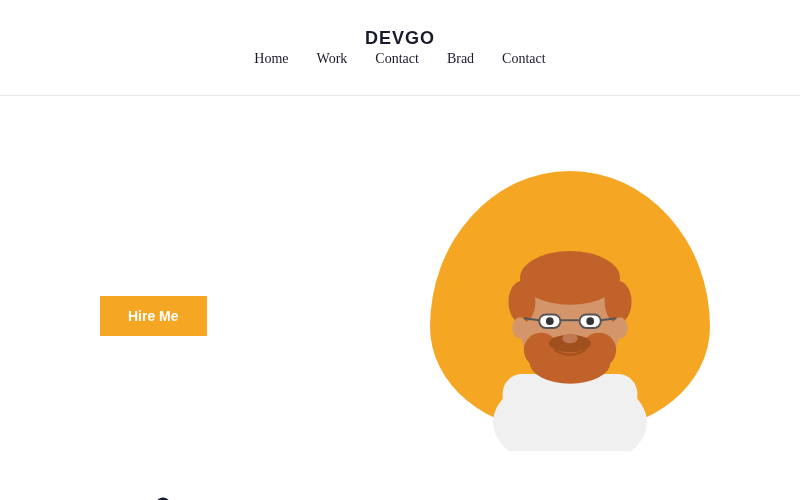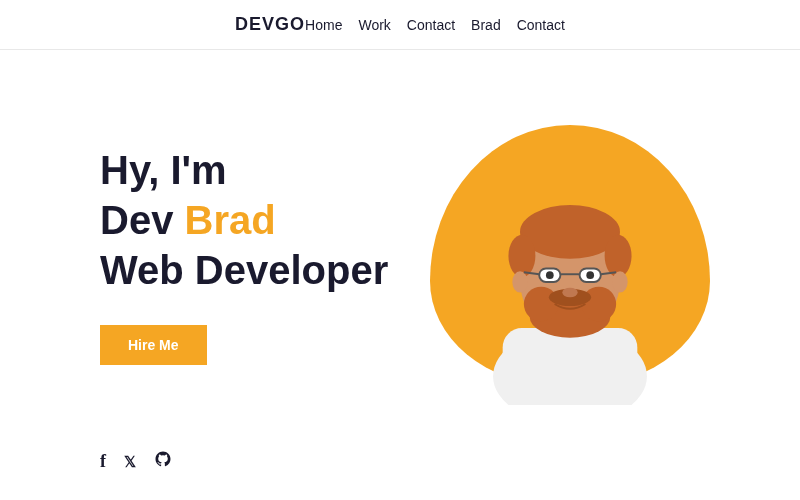--- a/index.html
+++ b/index.html
@@ -14,36 +14,38 @@
       width: 800px;
       height: 500px;
       overflow: hidden;
       position: relative;
     }
 
     
     .navbar {
       display: flex;
       align-items: center;
-      justify-content: center;
-      padding: 14px 40px;
+      justify-content: flex-start;
+      padding: 28px 40px;
       border-bottom: 1px solid #e8e8e8;
+      flex-direction: column;
     }
 
     .nav-logo {
       font-size: 18px;
       font-weight: 800;
       color: #1a1a2e;
       letter-spacing: 1px;
     }
 
     .nav-links {
       display: flex;
-      gap: 16px;
+      gap: 28px;
       list-style: none;
+      font-family: Liberation Serif, serif;
     }
 
     .nav-links li a {
       text-decoration: none;
       color: #1a1a2e;
       font-size: 14px;
       font-weight: 500;
     }
 
     
@@ -156,25 +158,20 @@
       <a href="#">Brad</a>
     </li>
     <li>
       <a href="#">Contact</a>
     </li>
   </ul>
 </nav>
 
 <section class="hero">
   <div class="hero-text">
-    <h1>
-      <span>Hy, I'm</span><br>
-      <span>Dev </span><span class="highlight">Brad</span><br>
-      <span>Web Developer</span>
-    </h1>
     <button class="hire-btn">Hire Me</button>
   </div>
 
   <div class="hero-image-wrapper">
     <div class="hero-bg-shape"></div>
     <div class="hero-person">
 
       <svg class="person-svg" viewBox="0 0 220 260" xmlns="http://www.w3.org/2000/svg">
 
         <ellipse cx="110" cy="230" rx="80" ry="50" fill="#f0f0f0"></ellipse>

